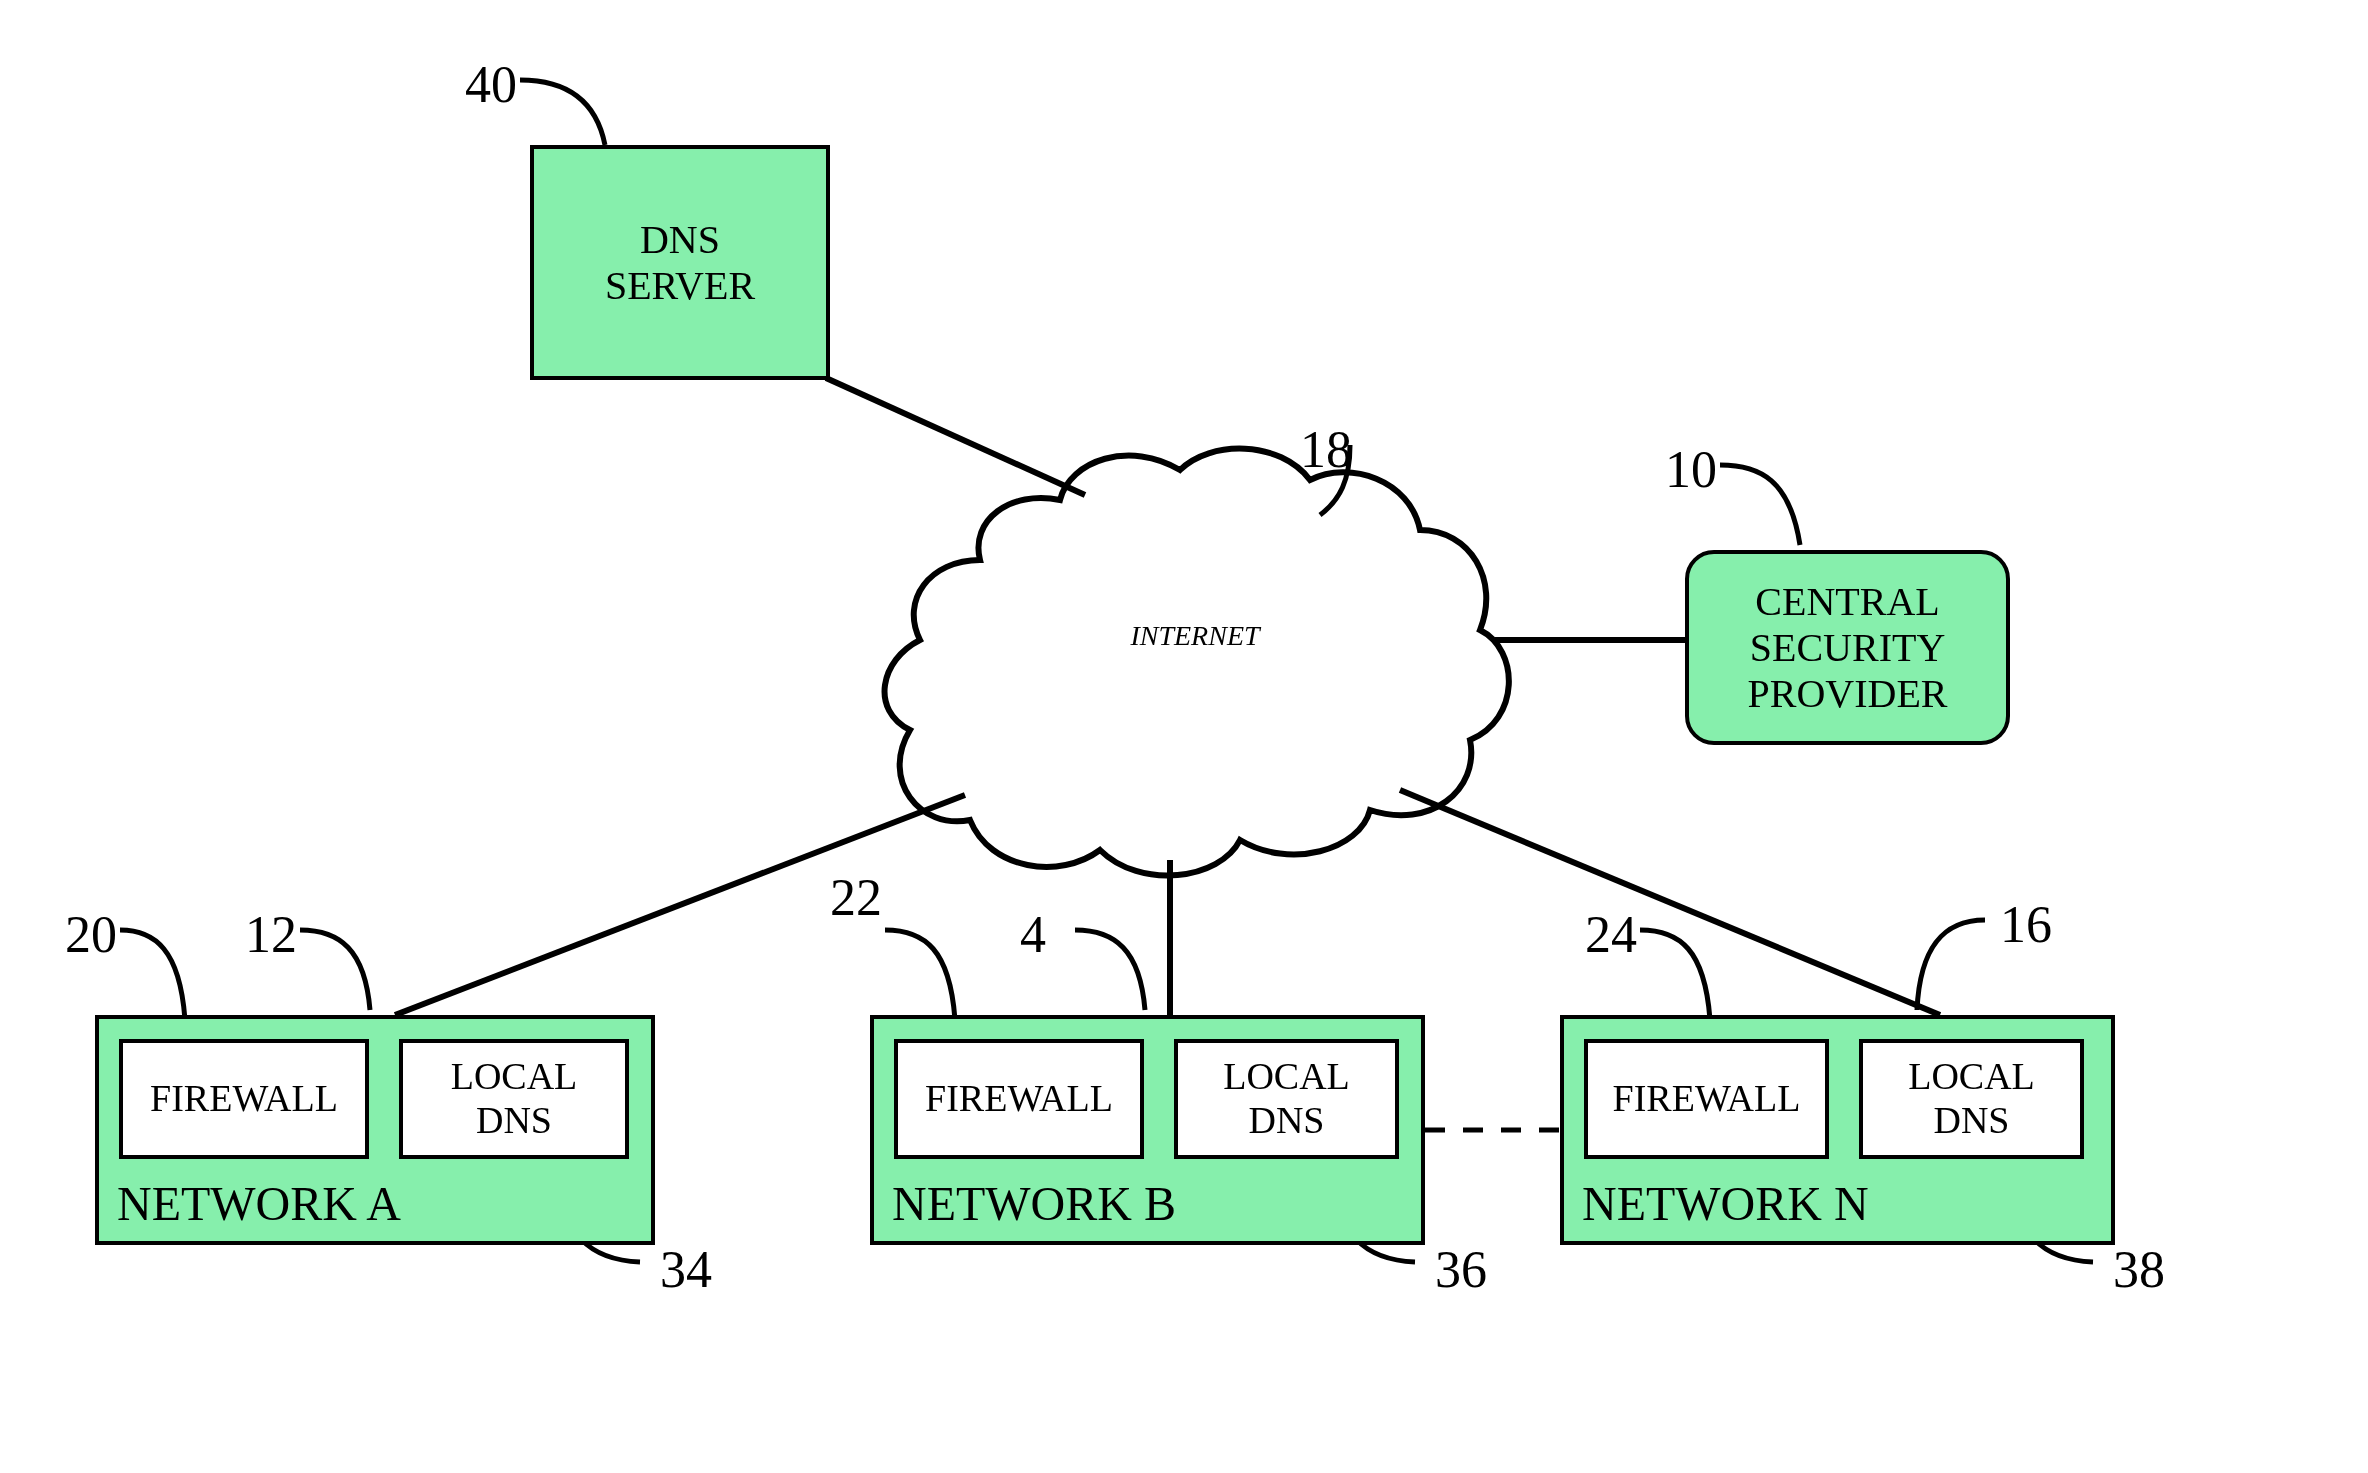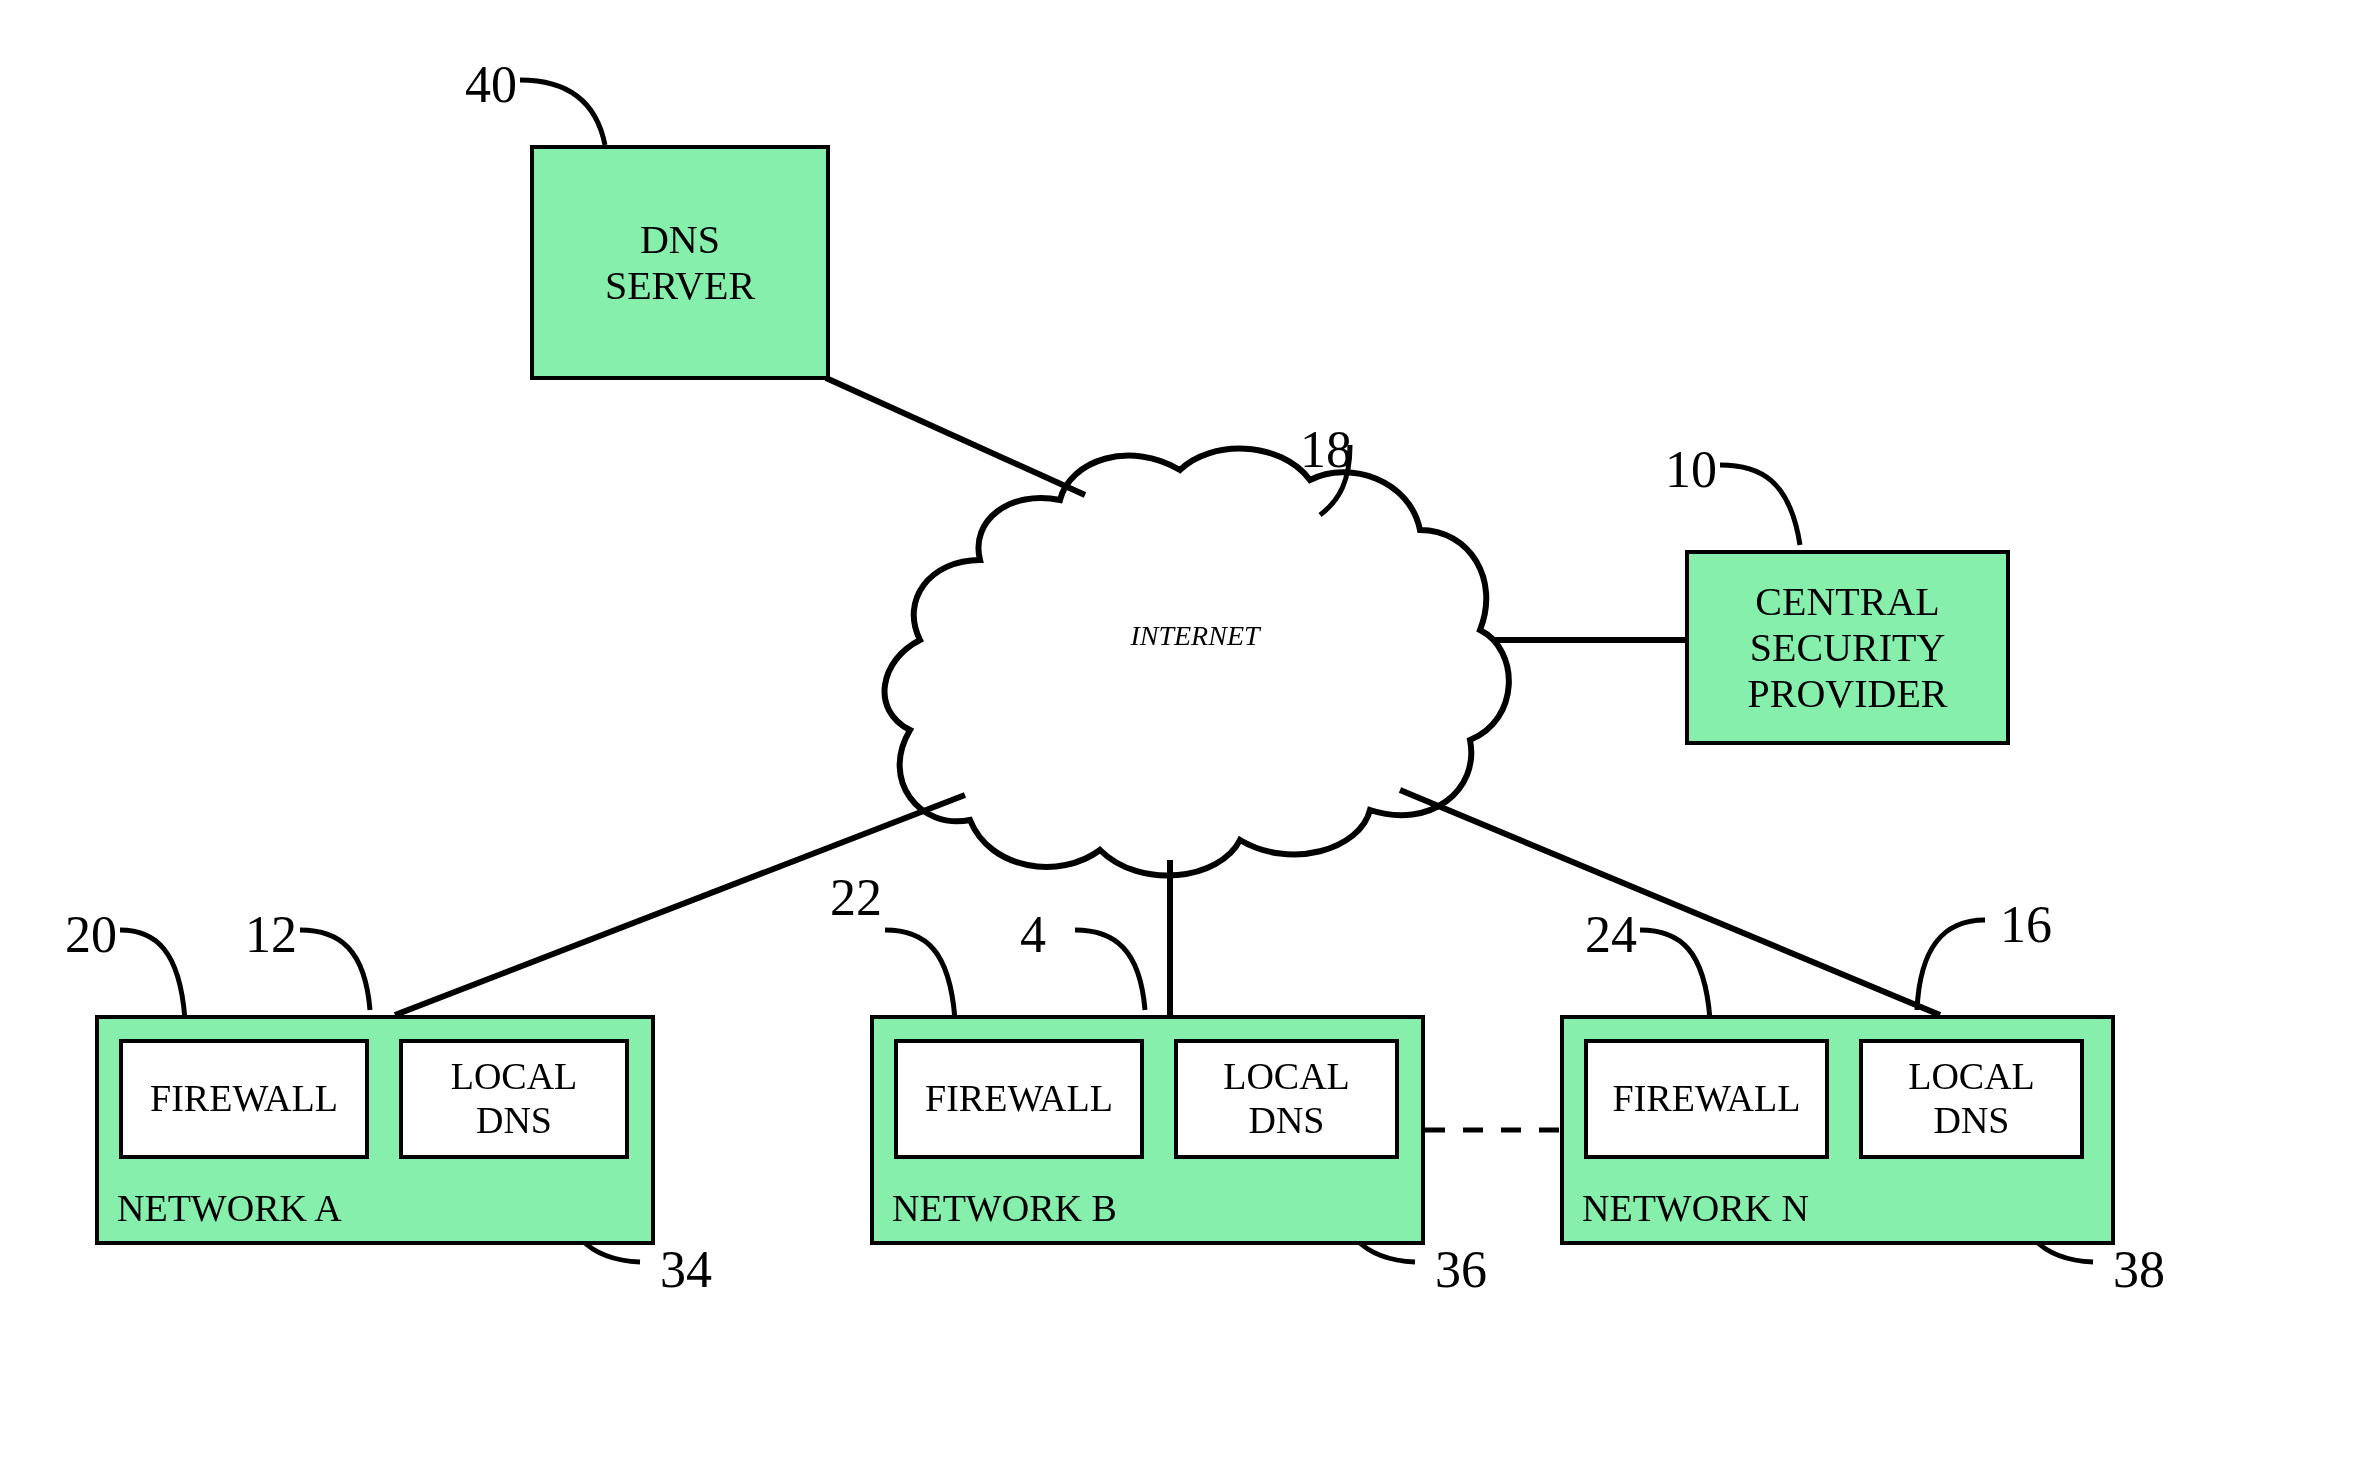--- a/index.html
+++ b/index.html
@@ -38,21 +38,21 @@
     display: flex;
     align-items: center;
     justify-content: center;
     text-align: center;
     font-size: 38px;
     line-height: 1.15;
     box-sizing: border-box;
   }
   .net-label {
     position: absolute;
-    font-size: 38px;
+    font-size: 48px;
     left: 18px;
     bottom: 10px;
     text-align: center;
   }
   .cloud-label {
     position: absolute;
     font-size: 28px;
     text-align: center;
     font-style: italic;
   }
@@ -119,21 +119,21 @@
     <path d="M 1330 1170 C 1337 1235, 1365 1260, 1415 1262" fill="none" stroke="#000" stroke-width="5"></path>
 
     <path d="M 2008 1170 C 2015 1235, 2043 1260, 2093 1262" fill="none" stroke="#000" stroke-width="5"></path>
   </svg>
 
   <div class="cloud-label" style="left:1080px; top:620px; width:230px;">INTERNET</div>
 
   <div class="box" style="left:530px; top:145px; width:300px; height:235px; white-space:pre-line;">DNS
 SERVER</div>
 
-  <div class="box" style="left:1685px; top:550px; width:325px; height:195px; white-space:pre-line;">CENTRAL
+  <div class="box" style="left:1685px; top:550px; width:325px; height:195px; white-space:pre-line;border-radius:29px;">CENTRAL
 SECURITY
 PROVIDER</div>
 
   <div class="box" style="left:95px; top:1015px; width:560px; height:230px; display:block;">
     <div class="inner-box" style="left:20px; top:20px; width:250px; height:120px;">FIREWALL</div>
     <div class="inner-box" style="left:300px; top:20px; width:230px; height:120px; white-space:pre-line;">LOCAL
 DNS</div>
     <div class="net-label">NETWORK A</div>
   </div>
 

